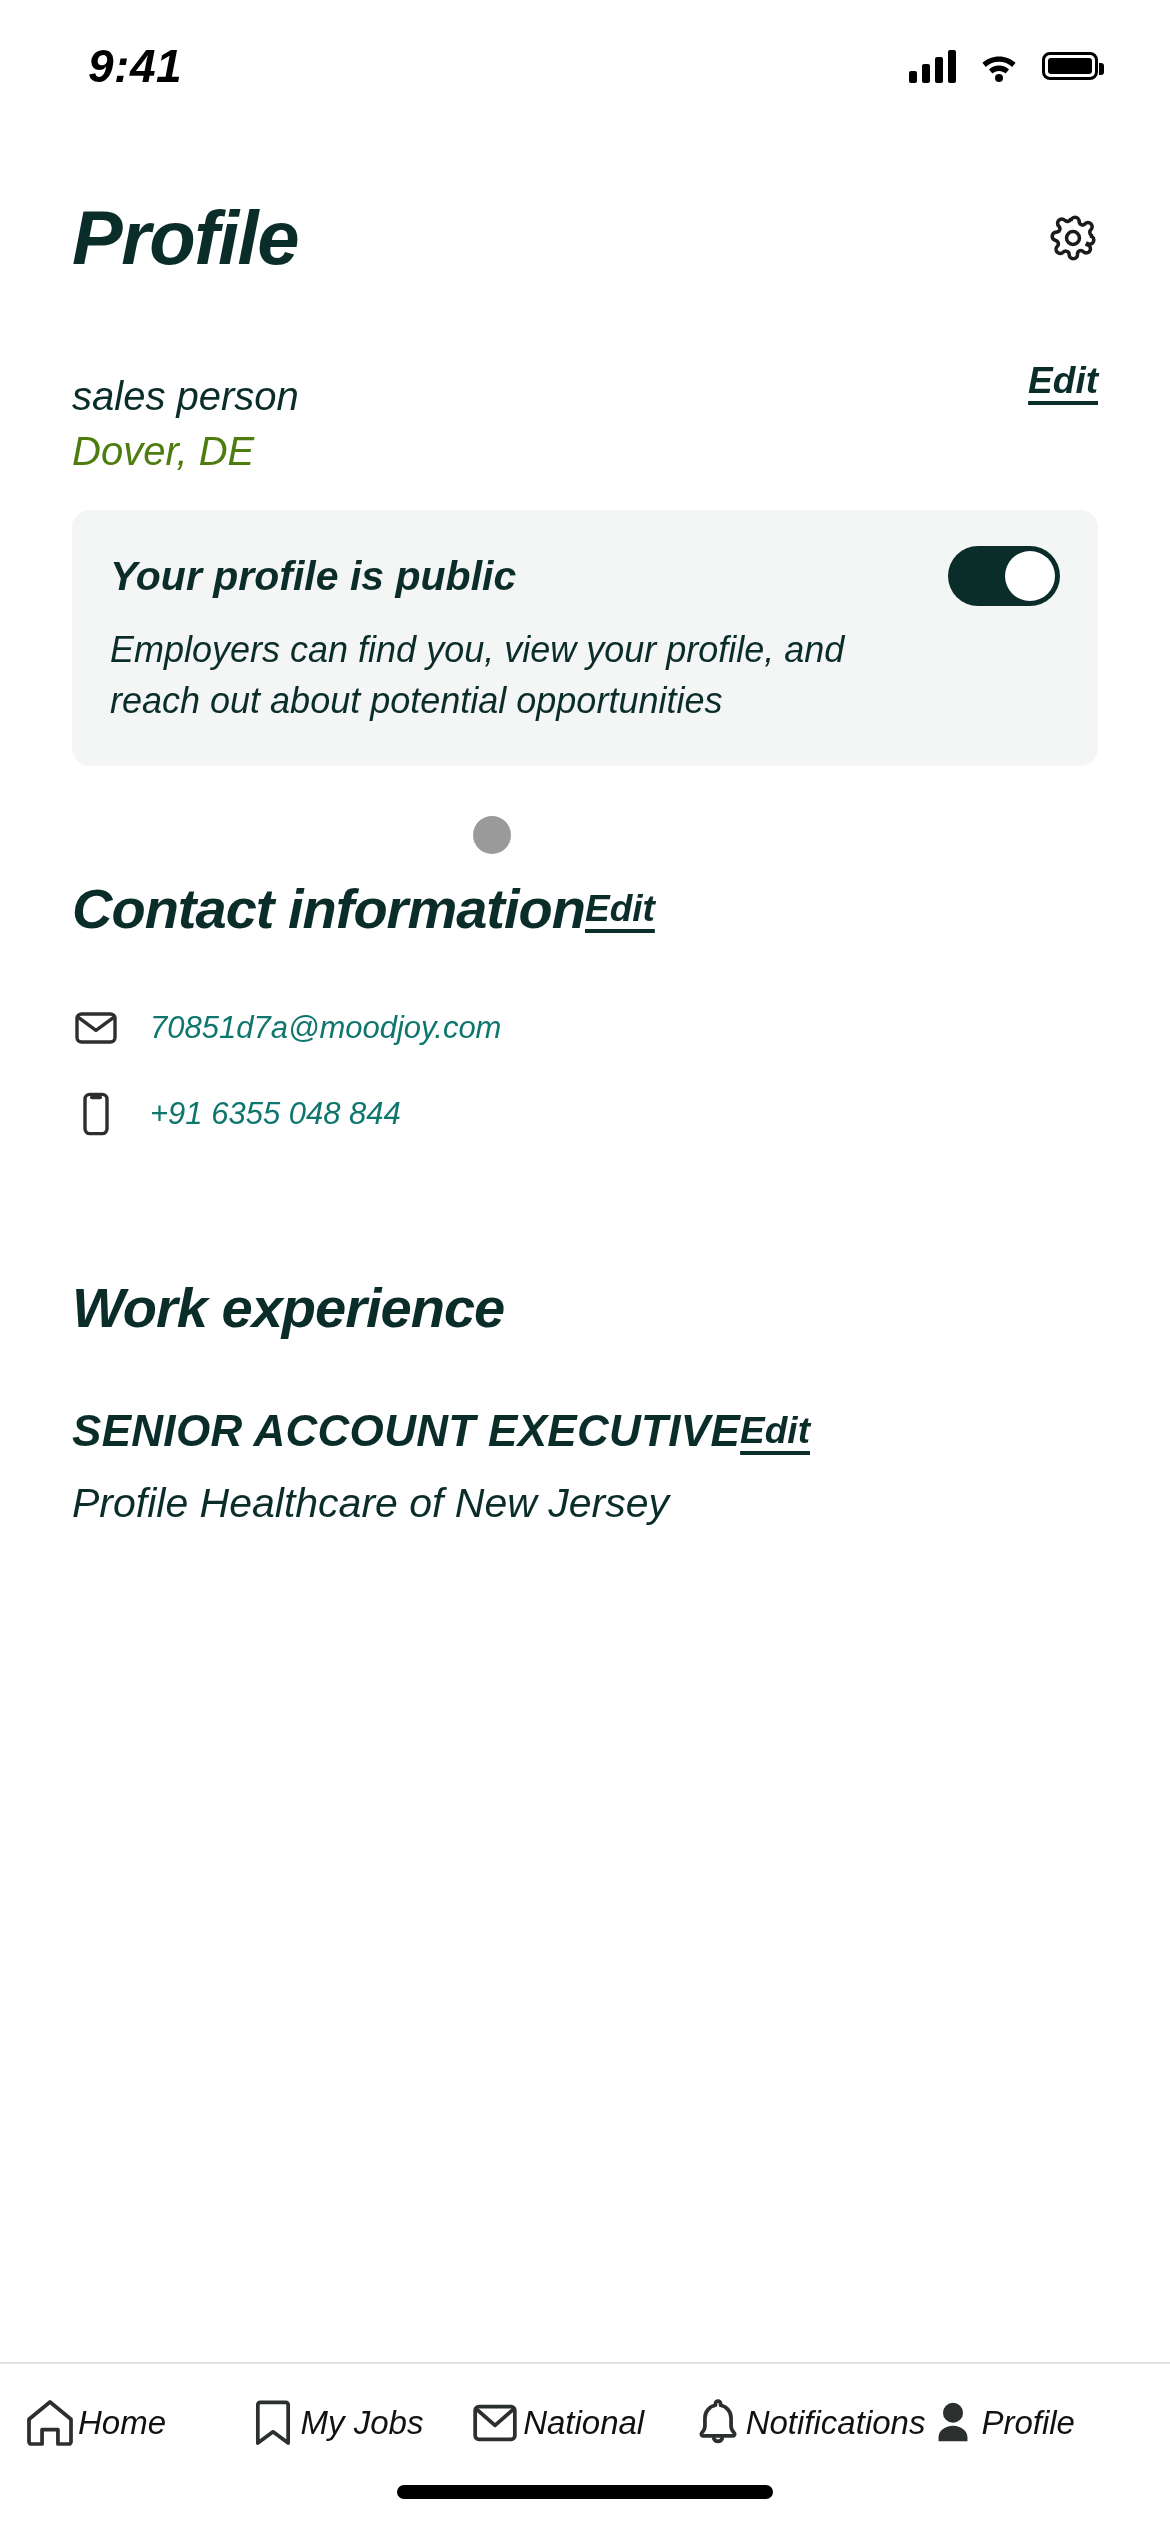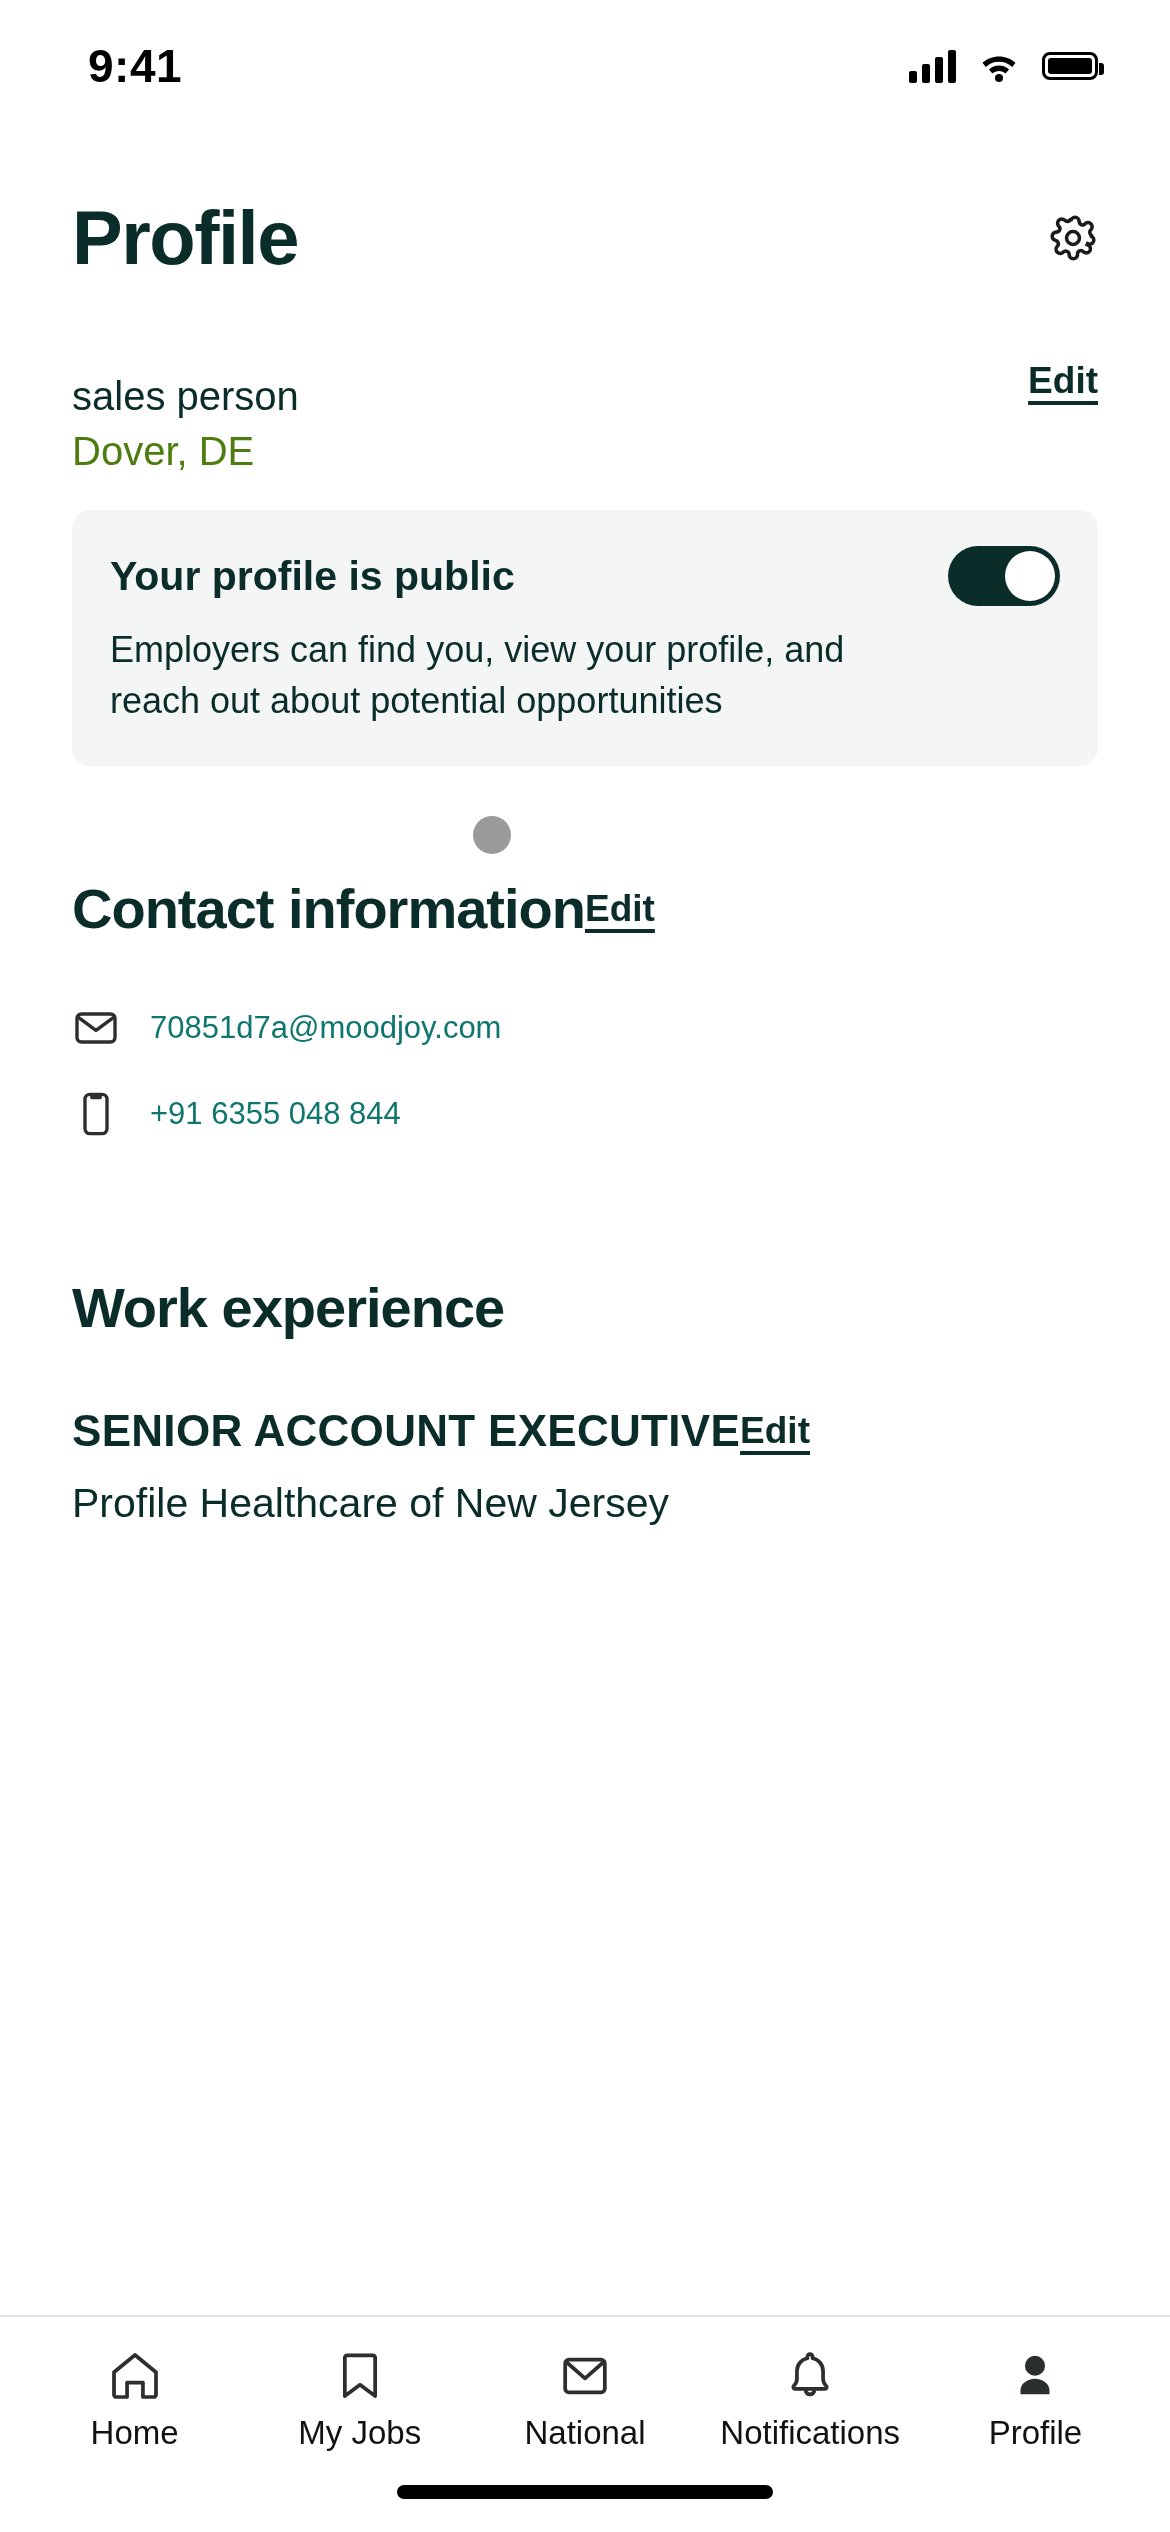--- a/index.html
+++ b/index.html
@@ -7,21 +7,21 @@
     width:1170px; height:2532px;
     background:#ffffff;
     font-family:"Liberation Sans", sans-serif;
     -webkit-font-smoothing:antialiased;
     overflow:hidden;
   }
   .phone {
     position:relative;
     width:1170px; height:2532px;
     background:#ffffff;
-    display:flex; flex-direction:column;
+    display:flex; flex-direction:column;font-style:italic;
   }
 
   
   .statusbar {
     height:118px;
     flex:0 0 118px;
     display:flex; align-items:center; justify-content:space-between;
     padding:0 72px 0 88px;
     position:relative;
   }
@@ -173,21 +173,21 @@
   
   .tabbar {
     flex:0 0 auto;
     border-top:2px solid #E2E4E4;
     background:#ffffff;
     padding:30px 22px 0 22px;
     display:flex;
   }
   .tab {
     flex:1 1 0;
-    display:flex; flex-direction:column; align-items:center; gap:9px;
+    display:flex; flex-direction:row; align-items:center; gap:0;
     cursor:pointer;
   }
   .tab-label { font-size:33px; color:#111; font-weight:400; }
   .tab-icon { height:58px; display:flex; align-items:center; justify-content:center; }
   .home-indicator-wrap {
     flex:0 0 auto;
     height:80px;
     display:flex; align-items:center; justify-content:center;
     background:#ffffff;
   }

